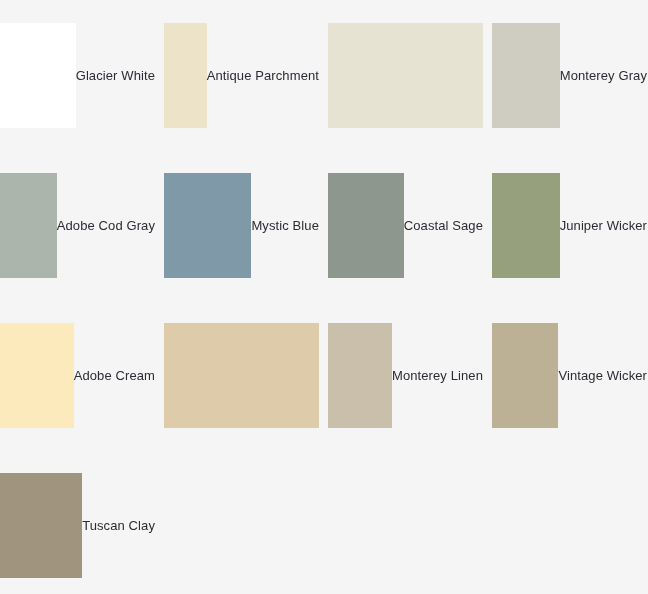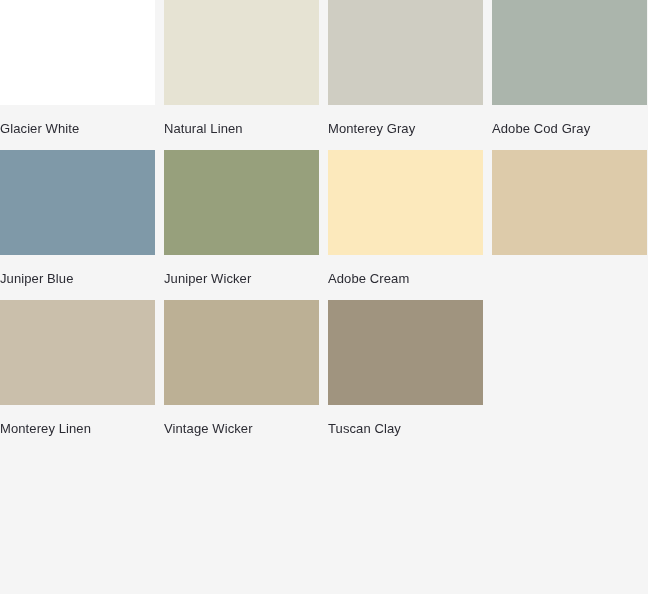--- a/index.html
+++ b/index.html
@@ -22,22 +22,22 @@
     column-gap: 9px;
     row-gap: 0px;
     width: 648px;
     padding: 0;
     margin: 0;
     box-sizing: border-box;
   }
 
   .swatch-cell {
     display: flex;
-    flex-direction: column;
-    align-items: flex-start;
+    flex-direction: row;
+    align-items: center;
     width: 155px;
     height: 150px;
     box-sizing: border-box;
   }
 
   .swatch-chip {
     width: 155px;
     height: 105px;
     display: block;
     box-sizing: border-box;
@@ -60,34 +60,41 @@
 </style>
 </head>
 <body>
 
 <div id="swatch-grid">
     <div class="swatch-cell">
       <div class="swatch-chip" style="background-color: rgb(255, 255, 255);"></div>
       <div class="swatch-label">Glacier White</div>
     </div>
     <div class="swatch-cell">
+      <div class="swatch-chip" style="background-color: rgb(236, 227, 200);"></div>
+      <div class="swatch-label">Antique Parchment</div>
+    </div>
+    <div class="swatch-cell">
       <div class="swatch-chip" style="background-color: rgb(230, 227, 211);"></div>
-      <div class="swatch-label">Natural Linen</div>
     </div>
     <div class="swatch-cell">
       <div class="swatch-chip" style="background-color: rgb(207, 205, 194);"></div>
       <div class="swatch-label">Monterey Gray</div>
     </div>
     <div class="swatch-cell">
       <div class="swatch-chip" style="background-color: rgb(171, 181, 172);"></div>
       <div class="swatch-label">Adobe Cod Gray</div>
     </div>
     <div class="swatch-cell">
       <div class="swatch-chip" style="background-color: rgb(127, 153, 168);"></div>
-      <div class="swatch-label">Juniper Blue</div>
+      <div class="swatch-label">Mystic Blue</div>
+    </div>
+    <div class="swatch-cell">
+      <div class="swatch-chip" style="background-color: rgb(141, 151, 141);"></div>
+      <div class="swatch-label">Coastal Sage</div>
     </div>
     <div class="swatch-cell">
       <div class="swatch-chip" style="background-color: rgb(151, 160, 124);"></div>
       <div class="swatch-label">Juniper Wicker</div>
     </div>
     <div class="swatch-cell">
       <div class="swatch-chip" style="background-color: rgb(252, 233, 188);"></div>
       <div class="swatch-label">Adobe Cream</div>
     </div>
     <div class="swatch-cell">

